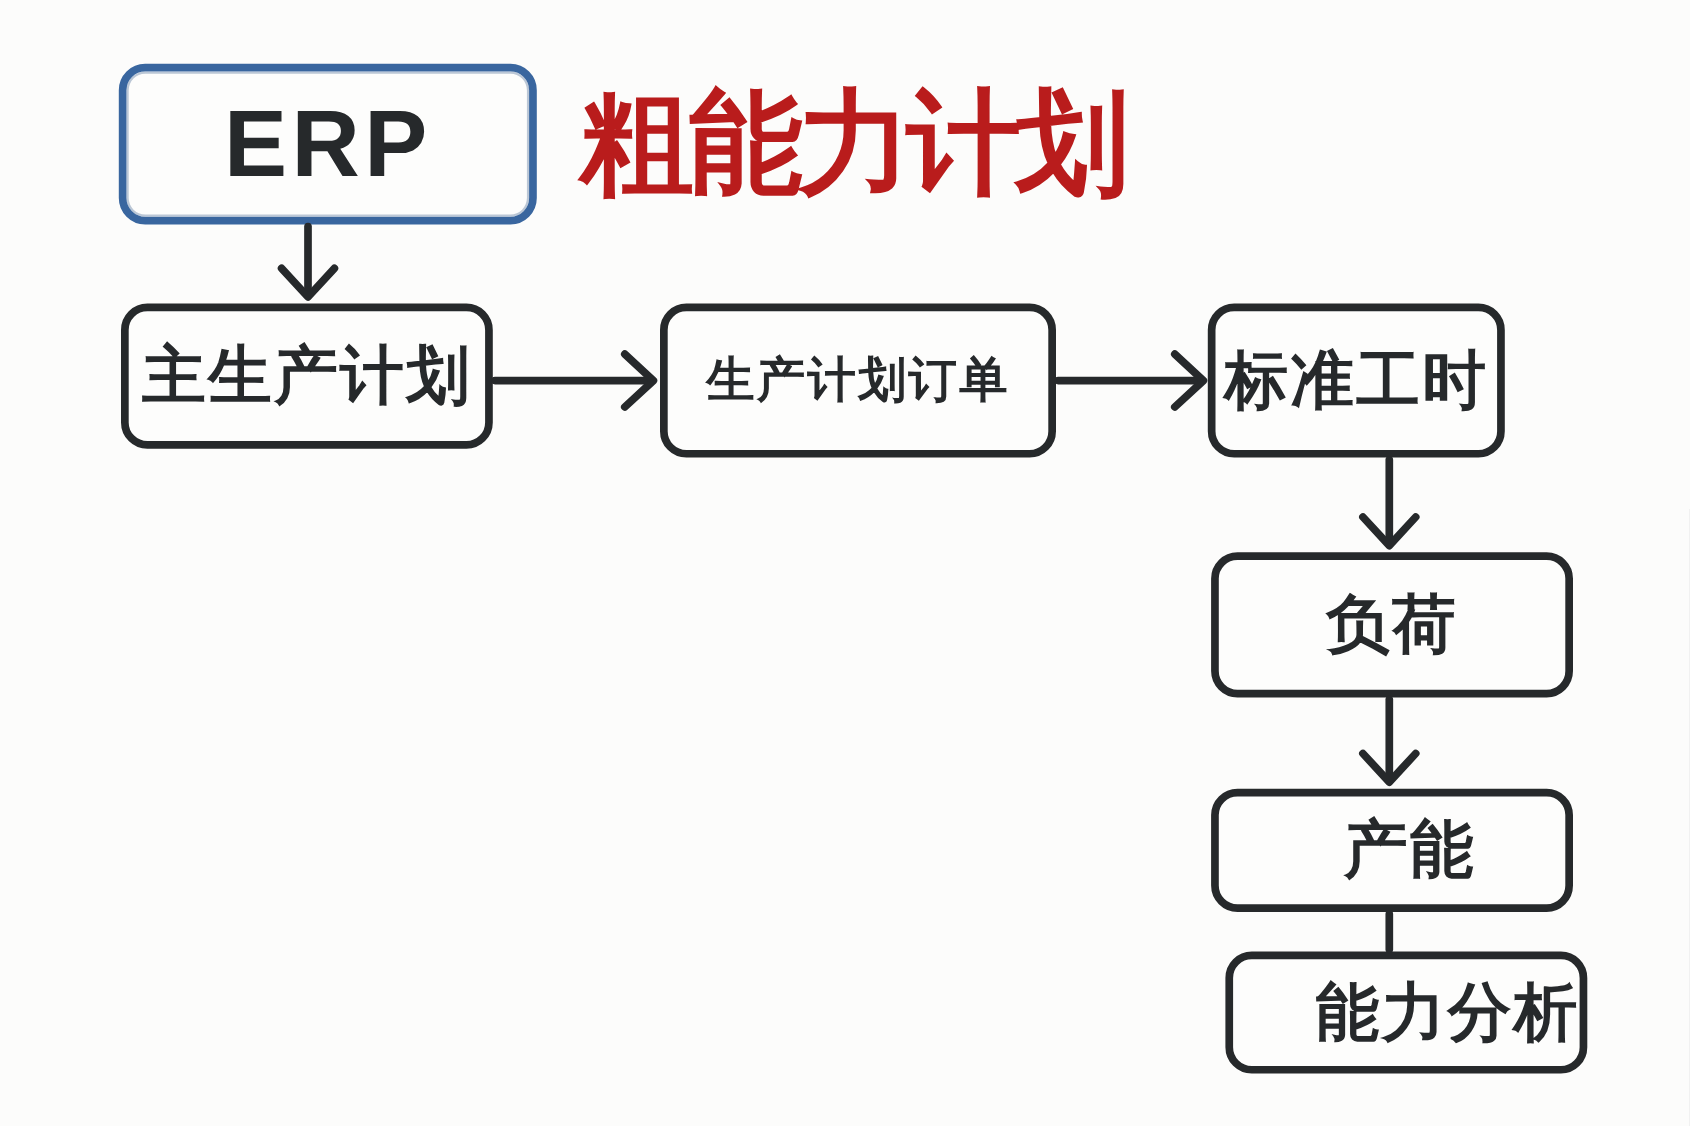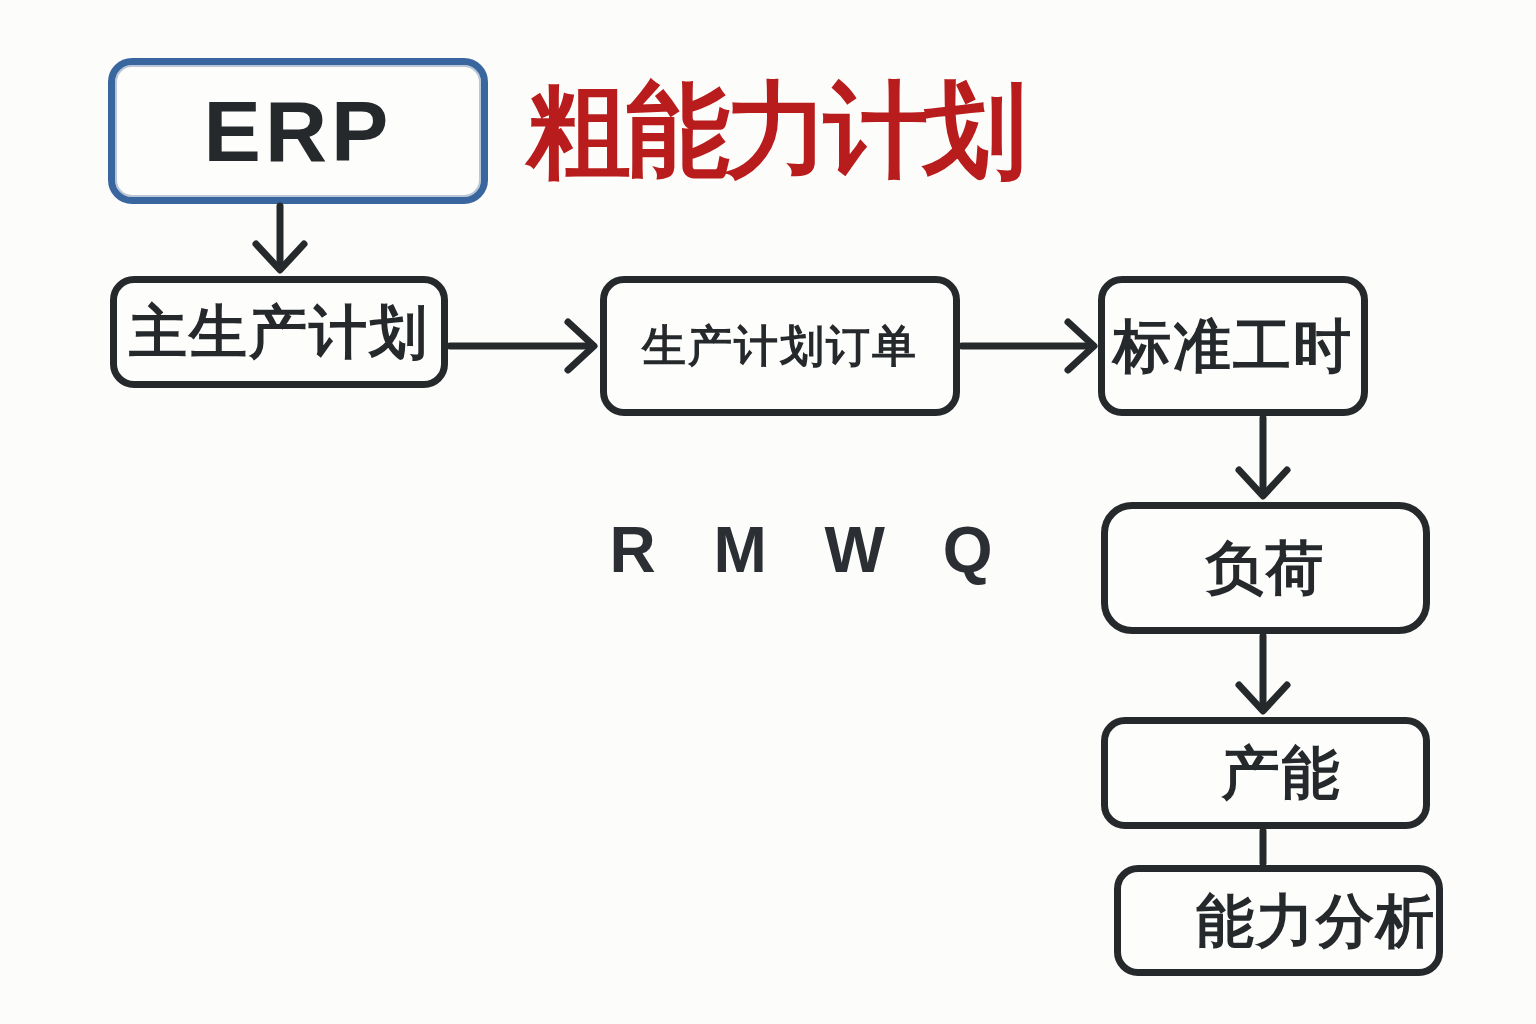--- a/index.html
+++ b/index.html
@@ -32,25 +32,25 @@
     letter-spacing: 2px;
     white-space: nowrap;
     line-height: 1;
   }
   #node-erp {
     left: 108px; top: 58px; width: 380px; height: 146px;
     border-color: #39669f;
     box-shadow: inset 0 0 0 2px rgba(35,75,125,0.30);
   }
   #node-erp .lbl { font-size: 86px; letter-spacing: 4px; }
-  #node-mps      { left: 110px;  top: 276px; width: 338px; height: 112px; }
+  #node-mps      { left: 110px;  top: 276px; width: 338px; height: 132px; }
   #node-order    { left: 600px;  top: 276px; width: 360px; height: 140px; }
   #node-order .lbl { font-size: 44px; }
   #node-std      { left: 1098px; top: 276px; width: 270px; height: 140px; }
-  #node-load     { left: 1101px; top: 502px; width: 329px; height: 132px; border-radius: 31px; }
+  #node-load     { left: 1101px; top: 502px; width: 329px; height: 132px; }
   #node-cap      { left: 1101px; top: 717px; width: 329px; height: 112px; padding-left: 32px; }
   #node-analysis { left: 1114px; top: 865px; width: 329px; height: 111px; justify-content: flex-end; }
 
   #diagram-title {
     position: absolute;
     left: 527px; top: 64px;
     width: 510px; height: 132px;
     display: flex; align-items: center;
     color: #b91c1c;
     font-size: 104px;
@@ -115,21 +115,20 @@
   </div>
 
   <div class="node" id="node-cap">
     <span class="lbl">产能</span>
   </div>
 
   <div class="node" id="node-analysis">
     <span class="lbl">能力分析</span>
   </div>
 
-  <div id="annotation">R M W Q</div>
 
   <svg id="arrow-layer" viewBox="0 0 1536 1024" xmlns="http://www.w3.org/2000/svg">
 
     <g>
       <path d="M280 206 V268"></path>
       <path d="M256 244 L280 270 L304 244"></path>
     </g>
 
     <g>
       <path d="M450 346 H592"></path>

